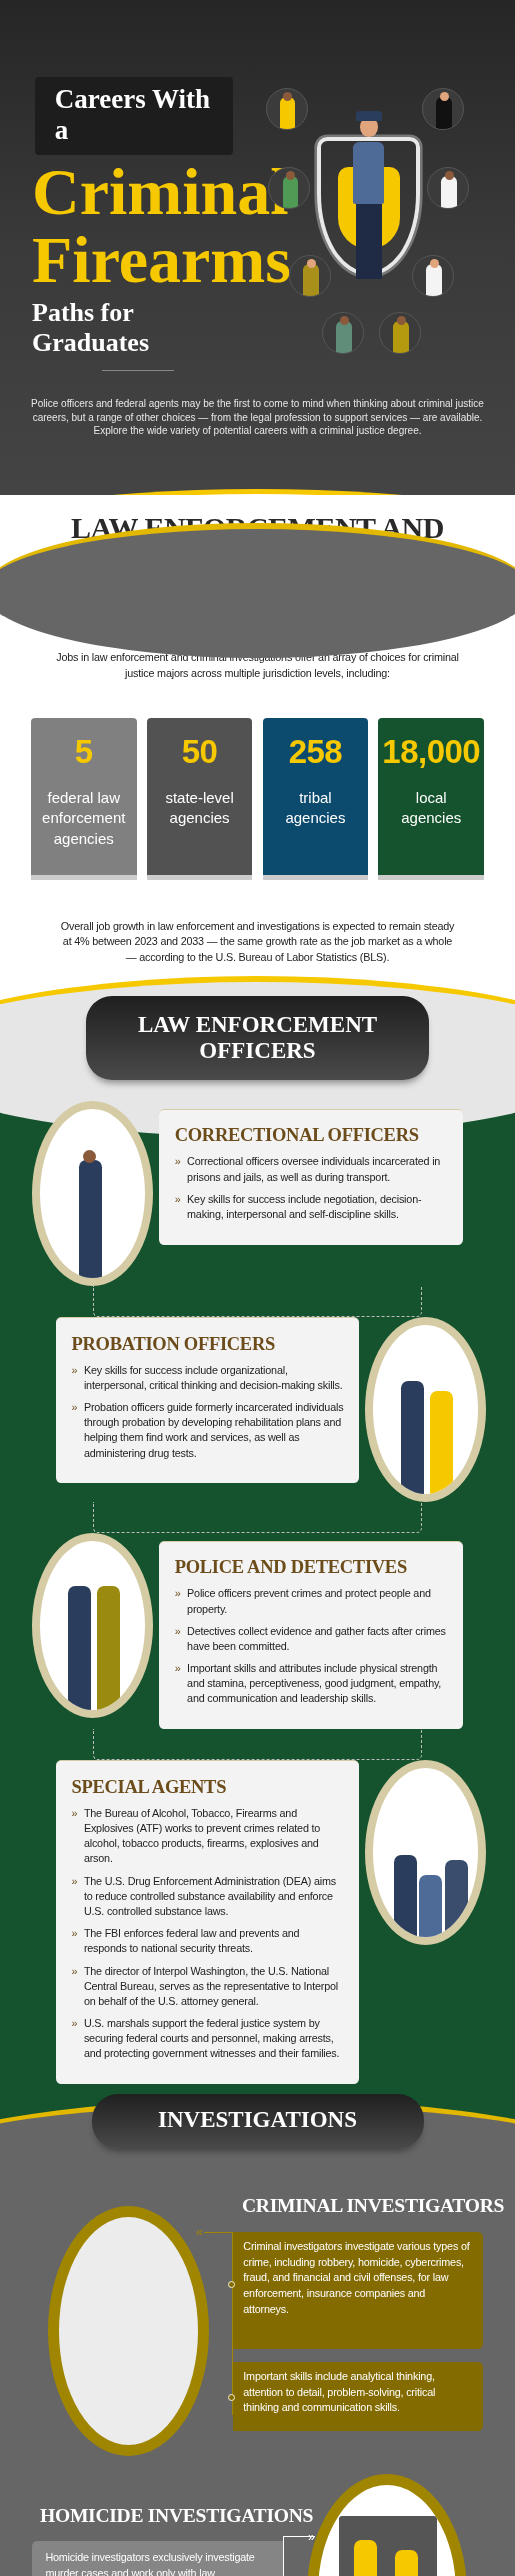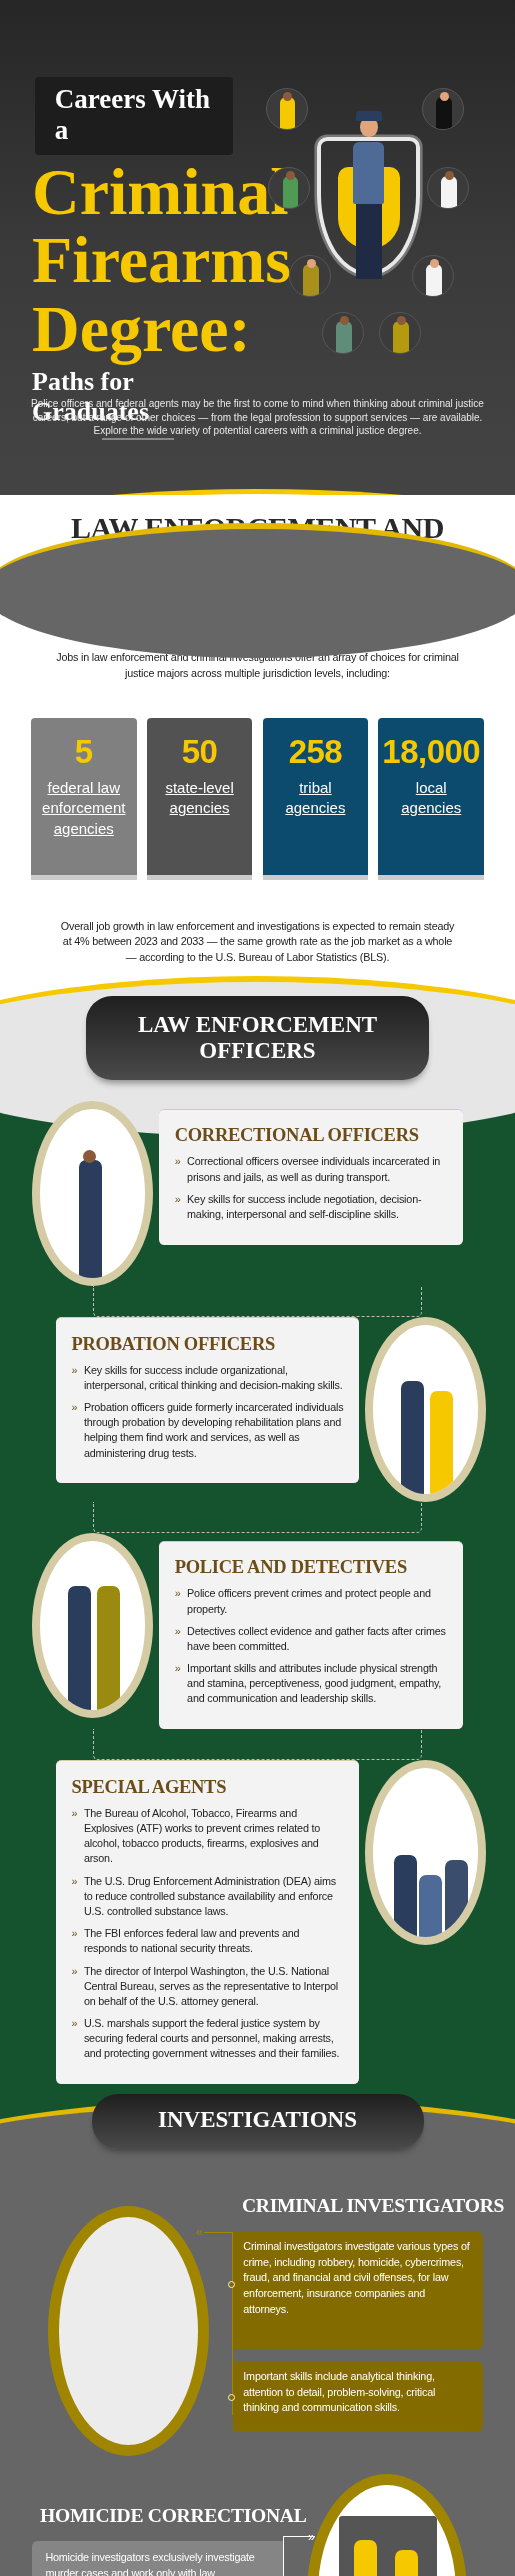--- a/index.html
+++ b/index.html
@@ -29,21 +29,21 @@
 
   
   .sec-white { position: relative; background: #fff; padding: 15.5px 0 20.6px; }
   .sec-h1 { text-align: center; font-size: 30px; font-weight: bold; color: #2a2a2a; letter-spacing: -0.5px; }
   .ybox { display: block; margin: 8.2px auto 0; background: #f6c800; border-radius: 4.1px; text-align: center; font-weight: bold; color: #111; box-shadow: 0 7.2px 7.2px -4.1px rgba(0,0,0,0.35); border: 1px solid #e3b800; }
   .ybox.inv { width: 345px; font-size: 43px; padding: 9.3px 0 11.3px; }
   .intro { text-align: center; font-size: 10.8px; line-height: 1.45; color: #222; margin: 26px auto 0; width: 412px; }
   .stats { display: flex; gap: 10.3px; width: 453px; margin: 36px auto 0; }
   .stat { flex: 1; height: 162px; border-radius: 4.1px 4.1px 0 0; text-align: center; padding-top: 15.5px; color: #fff; border-bottom: 5.2px solid #ccc; }
   .stat .num { color: #f6c800; font-size: 33px; font-weight: bold; letter-spacing: -0.5px; }
-  .stat .lbl { font-size: 15px; line-height: 1.35; margin-top: 7px; padding: 0 8.2px; text-decoration: underline; }
+  .stat .lbl { font-size: 15px; line-height: 1.35; margin-top: 17px; padding: 0 8.2px; }
   .outro { text-align: center; font-size: 10.8px; line-height: 1.45; color: #222; margin: 39px auto 0; width: 402px; }
 
   
   .le { position: relative; background: #fff; padding-top: 31px; }
   .le-bg { position: relative; background: #14532d; padding: 0 0 46px; }
   .le-bg::before { content:""; position:absolute; left:-103px; right:-103px; top:-41px; height:155px; border-radius:50%; background:#e6e6e6; border-top:6.2px solid #f6c800; z-index:0; }
   .dark-pill { position: relative; z-index: 2; width: 343px; margin: 0 auto; background: linear-gradient(180deg,#1f1f1f,#4a4a4a); border-radius: 26px; text-align: center; color: #fff; font-weight: bold; font-size: 23px; padding: 15.5px 0 16.5px; box-shadow: 0 5.2px 7.2px -3.1px rgba(0,0,0,0.4); top: -20.6px; }
   .role { position: relative; display: flex; align-items: flex-start; }
   .role .photo { width: 121px; height: 185px; border-radius: 50%; border: 8.2px solid #d5cca5; background: #fff; position: relative; flex: none; overflow: hidden; }
   .role .card { background: #f3f3f3; border-radius: 5.2px; padding: 15.5px 15.5px 15.5px 15.5px; border-top: 1.5px solid #d5cca5; }
@@ -85,21 +85,20 @@
   .hi-photo { position: absolute; left: 307px; top: -31px; width: 160px; height: 237px; border-radius: 50%; border: 11.3px solid #a08600; background: #fff; overflow: hidden; }
 </style>
 </head>
 <body>
 
 <section class="hero">
   <div class="hero-title">
     <div class="hero-pill serif">Careers With a</div>
     <div class="hero-big serif">Criminal</div>
     <div class="hero-big serif">Firearms</div>
-    <div class="hero-big serif">Degree:</div>
     <div class="hero-sub serif">Paths for Graduates</div>
     <div class="hero-rule"></div>
   </div>
   <div class="hero-art">
     <div class="circ" style="left:2.6px;top:2.6px">
         <div class="fig" style="background:#f6c800"></div>
         <div class="head"></div>
       </div>
     <div class="circ" style="left:5.2px;top:82px">
         <div class="fig" style="background:#4f9a55"></div>
@@ -150,21 +149,21 @@
       <div class="lbl">federal law enforcement agencies</div>
     </div>
     <div class="stat" style="background:#525252">
       <div class="num">50</div>
       <div class="lbl">state-level agencies</div>
     </div>
     <div class="stat" style="background:#0c4a6e">
       <div class="num">258</div>
       <div class="lbl">tribal agencies</div>
     </div>
-    <div class="stat" style="background:#0c4a6e">
+    <div class="stat" style="background:#14532d">
       <div class="num">18,000</div>
       <div class="lbl">local agencies</div>
     </div>
   </div>
   <p class="outro cond">Overall job growth in law enforcement and investigations is expected to remain steady at 4% between 2023 and 2033 — the same growth rate as the job market as a whole — according to the U.S. Bureau of Labor Statistics (BLS).</p>
 </section>
 
 <section class="le">
   <div class="le-bg">
     <div class="dark-pill serif">LAW ENFORCEMENT OFFICERS</div>
@@ -242,21 +241,21 @@
     <h3 class="serif" style="top:10.3px;">CRIMINAL INVESTIGATORS</h3>
     <div class="ci-arrow" style="top:40px;">«</div>
     <div class="ci-arrow-line" style="top:47px;"></div>
     <div class="ci-line" style="top:47px;height:183px;"></div>
     <div class="ci-box b1 cond" style="top:47px;">Criminal investigators investigate various types of crime, including robbery, homicide, cybercrimes, fraud, and financial and civil offenses, for law enforcement, insurance companies and attorneys.</div>
     <div class="ci-dot" style="top:96px;"></div>
     <div class="ci-box b2 cond" style="top:177px;">Important skills include analytical thinking, attention to detail, problem-solving, critical thinking and communication skills.</div>
     <div class="ci-dot" style="top:209px;"></div>
   </div>
   <div class="hi">
-    <h3 class="serif">HOMICIDE CORRECTIONAL</h3>
+    <h3 class="serif">HOMICIDE INVESTIGATIONS</h3>
     <div class="hi-box b1 cond">Homicide investigators exclusively investigate murder cases and work only with law enforcement.</div>
 
     <div class="hi-line"></div>
     <div class="hi-arrow-line"></div>
     <div class="hi-arrow">»</div>
 
     <div class="hi-photo">
       <div style="position:absolute;left:20.6px;top:31px;width:98px;height:124px;background:#555;border-radius:3.1px"></div>
       <div class="fig-mini" style="left:36px;height:103px;background:#f6c800;bottom:57px"></div>
       <div class="fig-mini" style="left:77px;height:93px;background:#f6c800;bottom:57px"></div>

